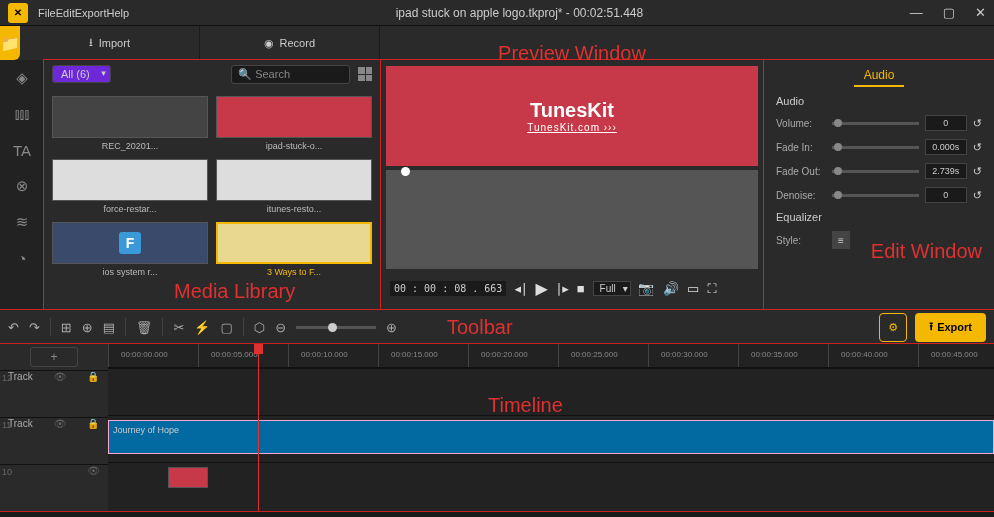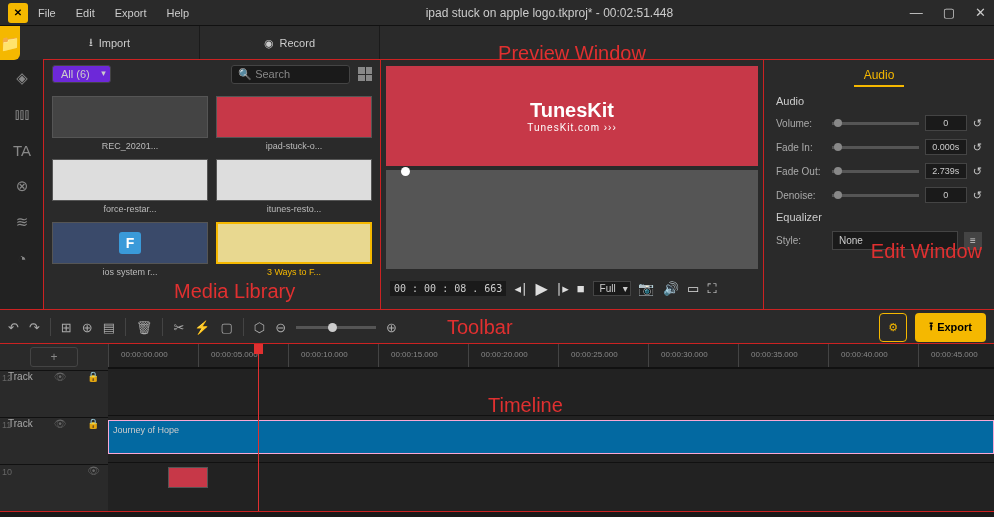--- a/index.html
+++ b/index.html
@@ -1,19 +1,19 @@
 <!DOCTYPE html>
 <html><head>
 <meta charset="utf-8">
 <style>
 * { box-sizing: border-box; margin: 0; padding: 0; font-family: Arial, sans-serif; }
 body { background: #1a1a1a; width: 994px; height: 517px; overflow: hidden; color: #ccc; font-size: 11px; }
 .titlebar { height: 26px; background: #2a2a2a; display: flex; align-items: center; padding: 0 8px; border-bottom: 1px solid #111; }
 .app-logo { width: 20px; height: 20px; background: #f5b800; border-radius: 3px; margin-right: 10px; display:flex;align-items:center;justify-content:center;color:#000;font-size:10px;font-weight:bold; }
-.menu { display: flex; gap: 20px; }
+.menu { display: flex; gap: 0; }
 .menu span { cursor: pointer; }
 .title-center { flex: 1; text-align: center; font-size: 12px; }
 .winbtns { display: flex; gap: 20px; font-size: 13px; }
 .topbar { height: 34px; background: #2a2a2a; display: flex; }
 .side-icon { height: 34px; display: flex; align-items: center; justify-content: center; font-size: 16px; color: #999; }
 .side-icon.folder { background: #f5b800; color: #000; border-radius: 0 0 6px 0; }
 .top-actions { flex: 1; display: flex; }
 .top-btn { flex: 1; display: flex; align-items: center; justify-content: center; gap: 6px; border-right: 1px solid #1a1a1a; cursor: pointer; }
 .main { display: flex; height: 250px; }
 .sidebar { width: 44px; background: #222; display: flex; flex-direction: column; }
@@ -31,21 +31,21 @@
 .thumb.tk { background: #c73848; }
 .thumb.yellow { background: #e8d890; border: 2px solid #f5b800; }
 .thumb.sys { background:#3a4a6a; display:flex;align-items:center;justify-content:center; }
 .thumb .f { width:22px;height:22px;background:#3a9ad9;border-radius:3px;color:#fff;font-weight:bold;display:flex;align-items:center;justify-content:center;font-size:14px; }
 .media-label { font-size: 9px; margin-top: 3px; white-space: nowrap; overflow: hidden; text-overflow: ellipsis; color: #bbb; }
 .media-label.sel { color: #f5b800; }
 .annotation { position: absolute; color: #e03030; font-size: 20px; font-weight: 500; pointer-events: none; }
 .preview-panel { flex: 1; background: #2a2a2a; outline: 1px solid #c22; display: flex; flex-direction: column; padding: 6px; }
 .preview-canvas { flex: 1; background: #c73848; display: flex; flex-direction: column; align-items: center; justify-content: center; color: #fff; }
 .preview-title { font-size: 20px; font-weight: 600; }
-.preview-sub { font-size: 10px; letter-spacing: 1px; }
+.preview-sub { font-size: 10px; letter-spacing: 1px; text-decoration: underline; }
 .preview-controls { display: flex; align-items: center; gap: 8px; padding: 6px 4px; }
 .scrubber { flex: 1; height: 3px; background: #555; position: relative; margin: 4px 0; }
 .scrubber-dot { position: absolute; left: 4%; top: -3px; width: 9px; height: 9px; background: #fff; border-radius: 50%; }
 .pctrl { cursor: pointer; font-size: 13px; color: #ddd; }
 .timecode { background: #1a1a1a; padding: 2px 4px; font-family: monospace; font-size: 10px; }
 .full-dd { background: #1a1a1a; border: 1px solid #444; padding: 1px 14px 1px 6px; font-size: 10px; position: relative; }
 .full-dd::after { content: "▾"; position: absolute; right: 2px; top: 1px; }
 .edit-panel { width: 230px; background: #2a2a2a; outline: 1px solid #c22; padding: 8px 12px; position: relative; }
 .edit-tab { text-align: center; color: #f5b800; border-bottom: 2px solid #f5b800; width: 50px; margin: 0 auto 8px; padding-bottom: 3px; font-size: 12px; }
 .section-label { font-size: 11px; color: #ccc; margin: 6px 0; }
@@ -224,21 +224,20 @@
         <div class="slider">
           <div class="slider-thumb"></div>
         </div>
         <span class="val-box">0</span>
         <span class="reset-ico">↺</span>
       </div>
     <div class="annotation" style="right:12px;top:180px">Edit Window</div>
     <div class="section-label">Equalizer</div>
     <div class="prop-row">
         <span class="prop-label">Style:</span>
-        <span class="style-select">None</span>
         <span class="eq-btn">≡</span>
       </div>
   </div>
 </div>
 
 <div class="toolbar">
   <span class="tbtn">↶</span>
   <span class="tbtn">↷</span>
   <span class="tsep"></span>
   <span class="tbtn">⊞</span>

